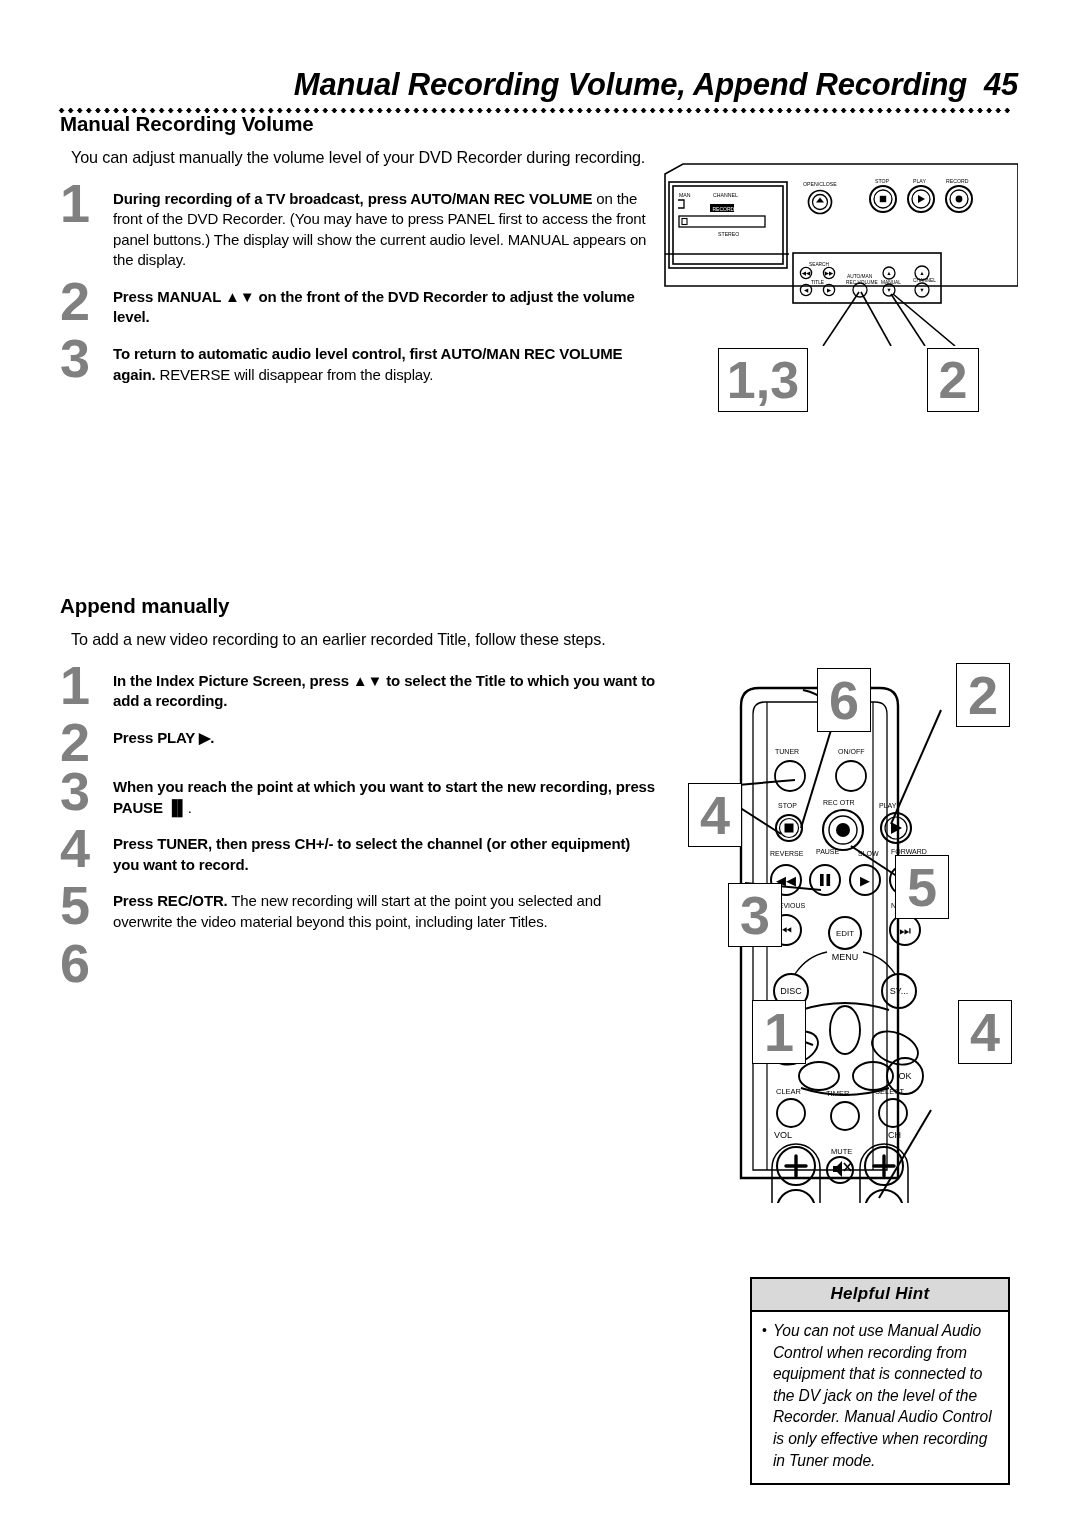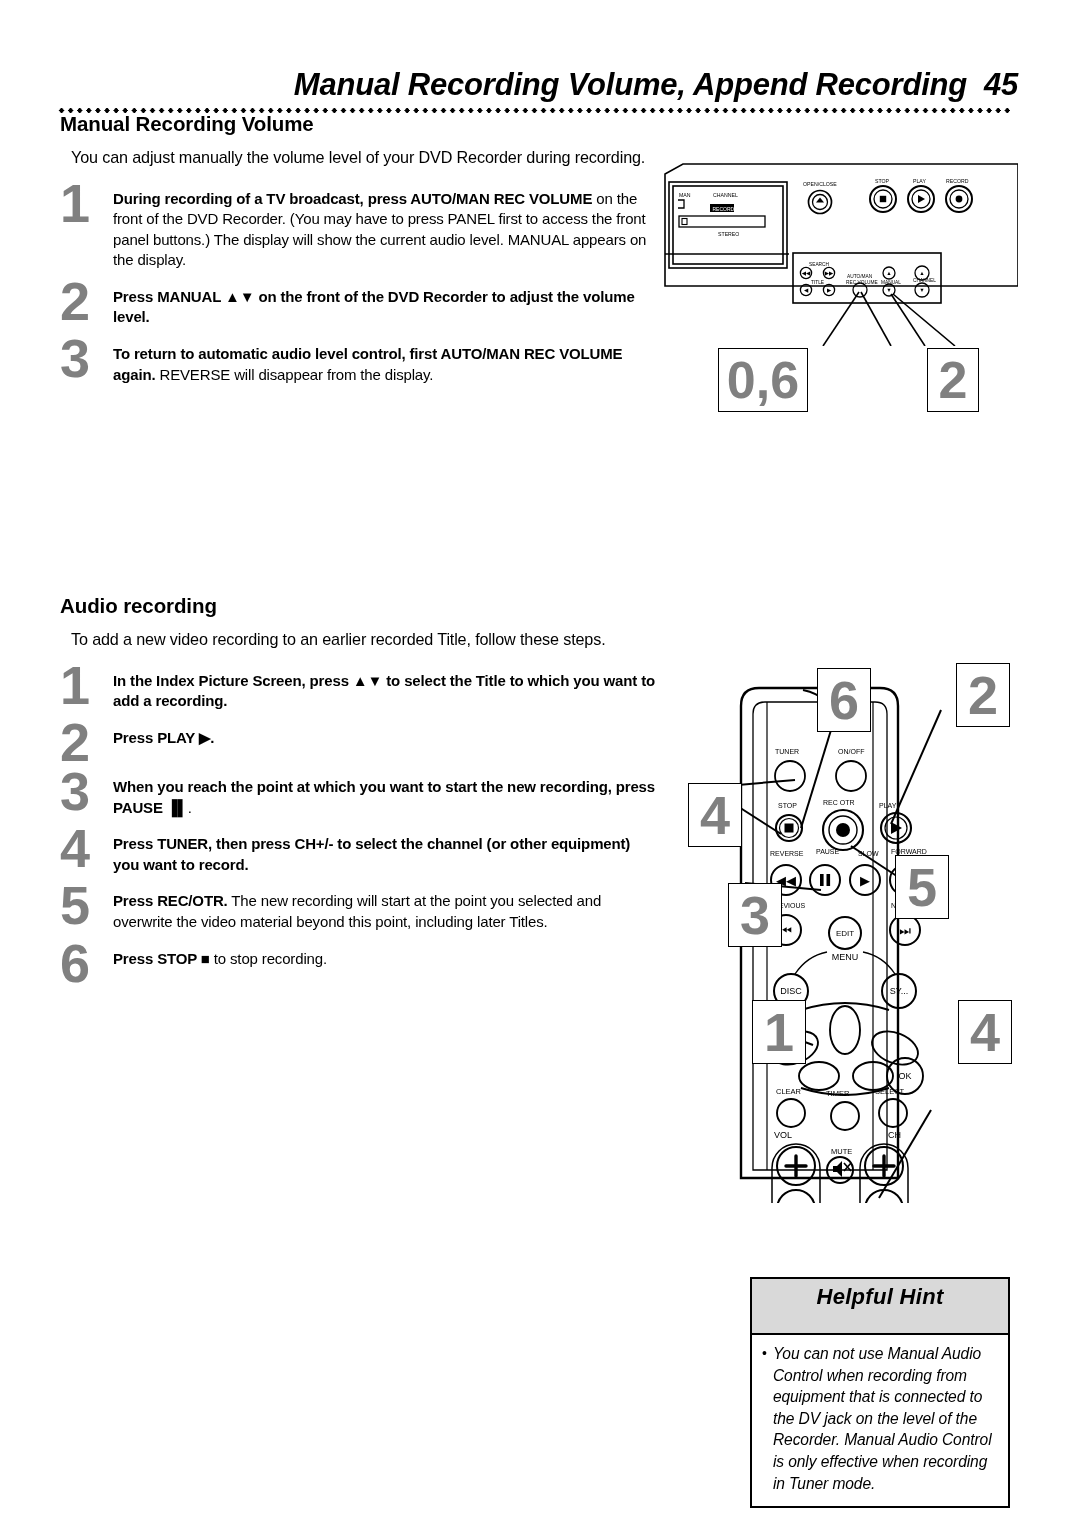--- a/index.html
+++ b/index.html
@@ -58,22 +58,22 @@
     color:#808080;font-weight:bold;line-height:1;
   }
 
   
   .hint{
     position:absolute;left:750px;top:1277px;width:256px;
     border:2.2px solid #000;background:#fff;
   }
   .hint-head{
     background:#d9d9d9;border-bottom:2.2px solid #000;
-    text-align:center;font-style:italic;font-weight:bold;font-size:22px;
-    padding:5px 0 23px 0;letter-spacing:0.3px;
+    text-align:center;font-style:italic;font-weight:bold;font-size:17px;
+    padding:5px 0 6px 0;letter-spacing:0.3px;
   }
   .hint-body{display:flex;padding:8px 10px 12px 8px;}
   .hint-bullet{font-size:14px;line-height:21.5px;padding:0 6px 0 2px;}
   .hint-text{
     font-style:italic;font-size:15.6px;line-height:21.6px;letter-spacing:-0.1px;
   }
 </style>
 </head>
 <body>
 
@@ -104,21 +104,21 @@
 
       <div class="step">
         <div class="num">3</div>
         <div class="txt"><b>To return to automatic audio level control, first AUTO/MAN REC VOLUME again.</b><span> REVERSE will disappear from the display.</span></div>
       </div>
 
     </div>
 
     <div class="gap-big"></div>
 
-    <h2 class="sect">Audio recording</h2>
+    <h2 class="sect">Append manually</h2>
     <p class="intro">To add a new video recording to an earlier recorded Title, follow these steps.</p>
 
     <div class="steps">
 
       <div class="step">
         <div class="num">1</div>
         <div class="txt"><b>In the Index Picture Screen, press ▲▼ to select the Title to which you want to add a recording.</b><span></span></div>
       </div>
 
       <div class="step">
@@ -136,21 +136,20 @@
         <div class="txt"><b>Press TUNER, then press CH+/- to select the channel (or other equipment) you want to record.</b><span></span></div>
       </div>
 
       <div class="step">
         <div class="num">5</div>
         <div class="txt"><b>Press REC/OTR.</b><span> The new recording will start at the point you selected and overwrite the video material beyond this point, including later Titles.</span></div>
       </div>
 
       <div class="step">
         <div class="num">6</div>
-        <div class="txt"><b>Press STOP ■</b><span> to stop recording.</span></div>
       </div>
 
     </div>
   </div>
 
   <div class="art-front">
     <svg width="355" height="190" viewBox="0 0 355 190">
       <g fill="none" stroke="#000" stroke-width="1.6">
 
         <path d="M2 18 L2 130 L355 130 L355 8 L20 8 Z"></path>
@@ -233,21 +232,21 @@
       <g stroke="#000" stroke-width="1.6" fill="none">
         <path d="M196 136 L160 190"></path>
         <path d="M198 136 L228 190"></path>
         <path d="M228 138 L262 190"></path>
         <path d="M230 138 L292 190"></path>
       </g>
     </svg>
   </div>
 
   <div class="callout" style="left:718px;top:348px;width:88px;height:62px;font-size:52px;">
-    <span>0,6</span>
+    <span>1,3</span>
   </div>
   <div class="callout" style="left:927px;top:348px;width:50px;height:62px;font-size:52px;">
     <span>2</span>
   </div>
 
   <div class="art-remote">
     <svg width="340" height="545" viewBox="0 0 340 545">
       <g fill="none" stroke="#000">
 
         <path d="M58 48 q0 -18 18 -18 L197 30 q18 0 18 18 L215 520 q0 0 0 0 L58 520 Z" stroke-width="2.4"></path>

